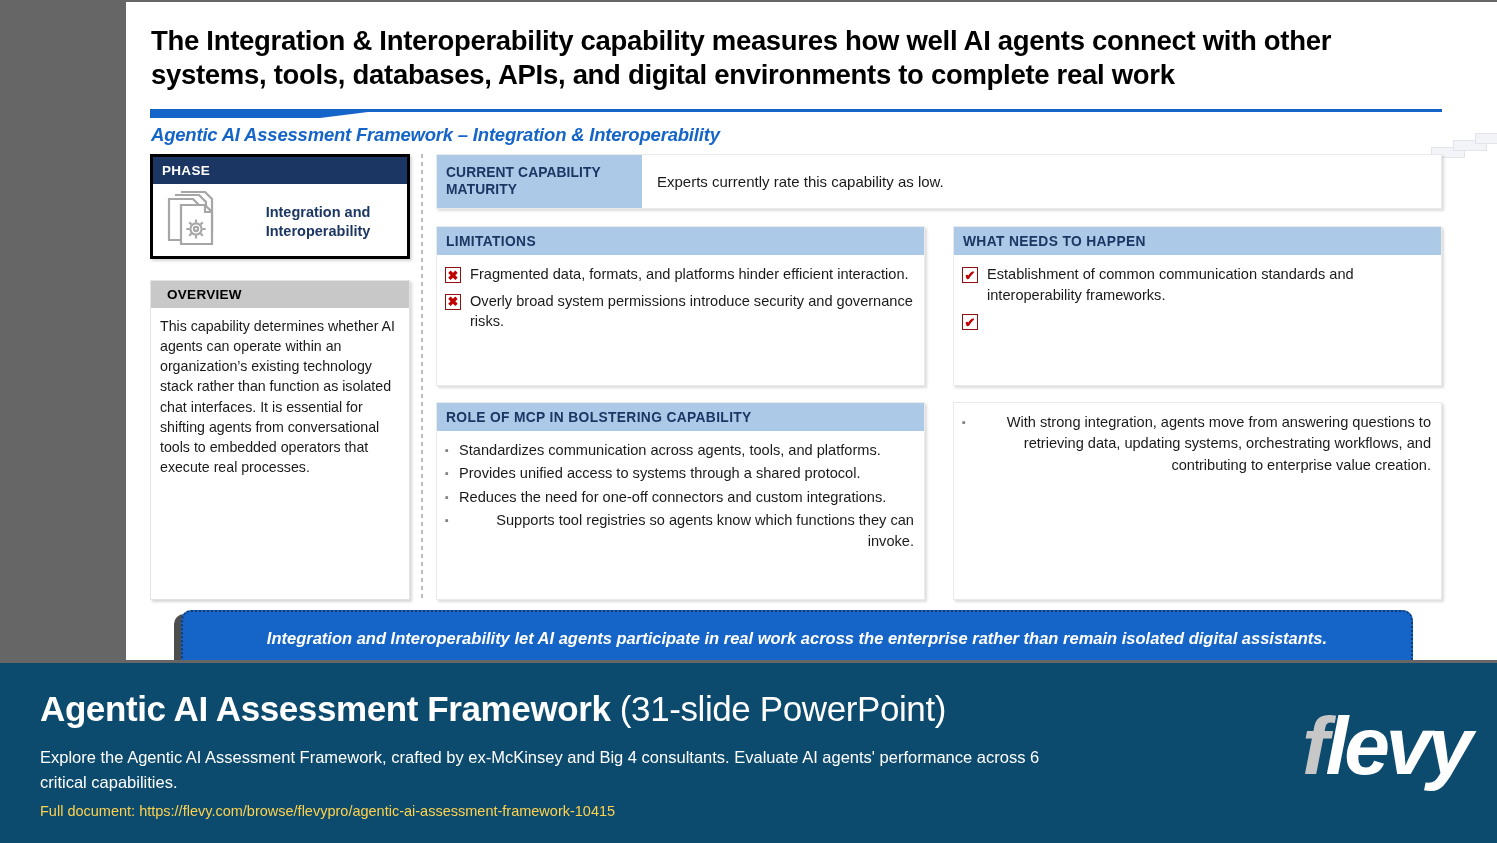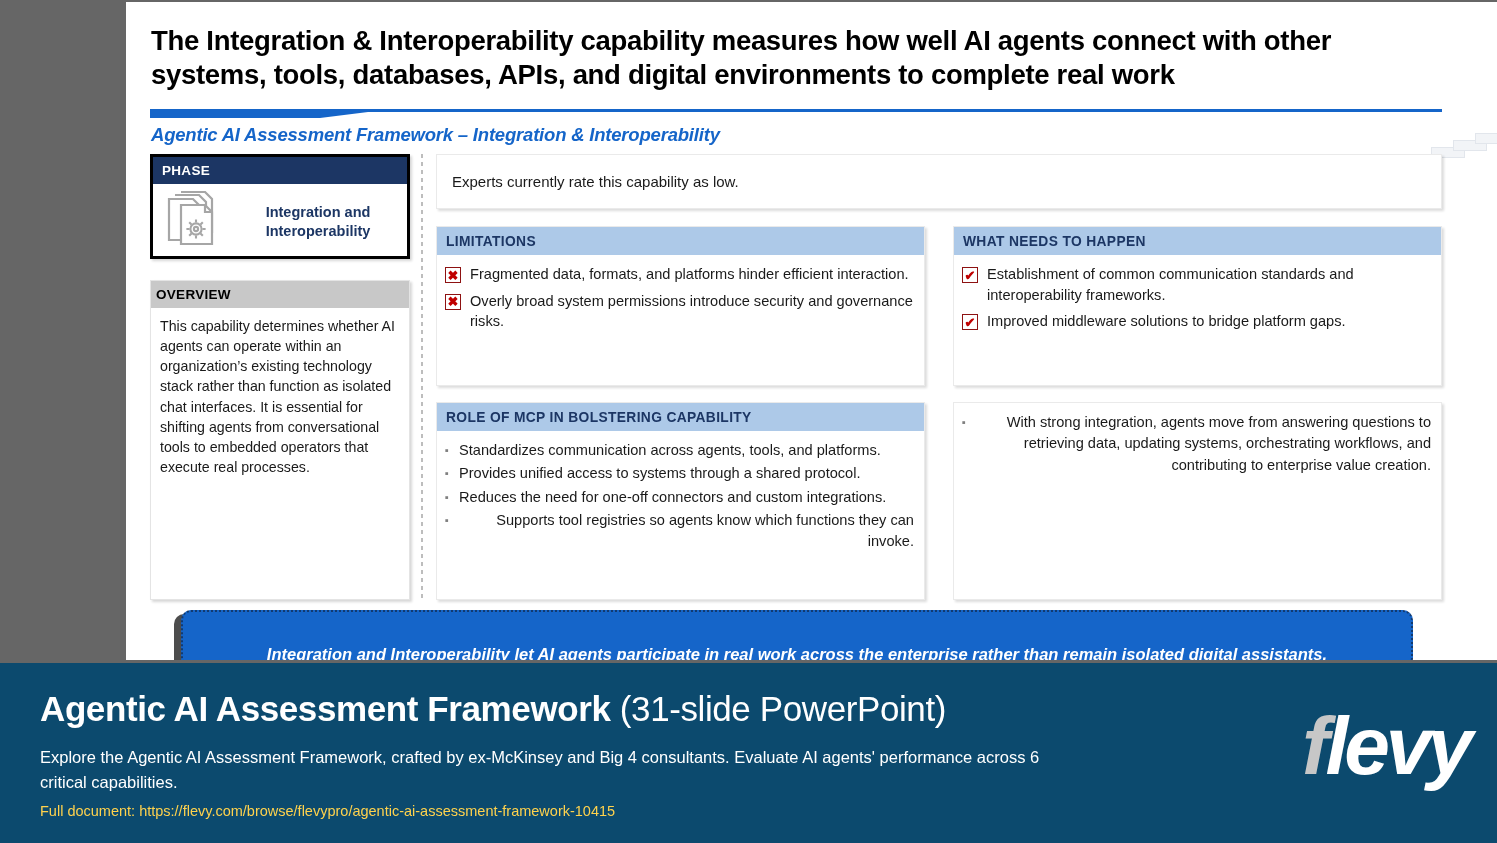--- a/index.html
+++ b/index.html
@@ -66,21 +66,21 @@
   }
 
   .overview-card {
     position: absolute; left: 24px; top: 278px; width: 260px; height: 320px;
     background: #ffffff; border: 1px solid #e4e4e4;
     box-shadow: 1.5px 1.5px 2.5px rgba(0,0,0,0.16);
   }
   .overview-head {
     height: 27px; background: #c8c8c8; color: #000000;
     font-size: 13.5px; font-weight: bold; letter-spacing: 0.3px;
-    display: flex; align-items: center; padding-left: 5px;
+    display: flex; align-items: center; padding-left: 16px;
   }
   .overview-body {
     padding: 8px 10px 0 9px; font-size: 14.2px; color: #1a1a1a; line-height: 1.42;
   }
 
   
   .vdivider {
     position: absolute; left: 295px; top: 152px; width: 2px; height: 446px;
     background-image: linear-gradient(to bottom, #bdbdbd 0 4px, transparent 4px 8px);
     background-size: 2px 8px;
@@ -136,21 +136,21 @@
   .sq-text { font-size: 14.6px; color: #1a1a1a; line-height: 1.46; text-align: right; }
 
   
   .callout-shadow {
     position: absolute; left: 48px; top: 612px; width: 1232px; height: 58px;
     background: #4d4d4d; border-radius: 10px;
   }
   .callout {
     position: absolute; left: 55px; top: 608px; width: 1232px; height: 58px;
     background: #1565c9; border: 2px dotted #123a70; border-radius: 10px;
-    display: flex; align-items: flex-end; justify-content: center; padding: 0 26px;
+    display: flex; align-items: center; justify-content: center; padding: 0 26px;
     text-align: center;
   }
   .callout-text {
     color: #ffffff; font-size: 16.5px; font-weight: bold; font-style: italic;
     line-height: 1.42;
   }
 
   
   #footer {
     position: absolute; left: 0; top: 663px; width: 1497px; height: 180px;
@@ -230,20 +230,24 @@
     </div>
 
     <div class="overview-card">
       <div class="overview-head">OVERVIEW</div>
       <div class="overview-body">This capability determines whether AI agents can operate within an organization’s existing technology stack rather than function as isolated chat interfaces. It is essential for shifting agents from conversational tools to embedded operators that execute real processes.</div>
     </div>
 
     <div class="vdivider"></div>
 
     <div class="maturity-card">
+      <div class="maturity-tag">
+        <span>CURRENT CAPABILITY</span>
+        <span>MATURITY</span>
+      </div>
       <div class="maturity-text">Experts currently rate this capability as low.</div>
     </div>
 
     <div class="panel" id="panel-limitations">
       <div class="panel-head">LIMITATIONS</div>
       <div class="panel-body">
         <div class="ic-item">
           <span class="ic-box">✖</span>
           <span class="ic-text">Fragmented data, formats, and platforms hinder efficient interaction.</span>
         </div>
@@ -256,21 +260,20 @@
 
     <div class="panel" id="panel-needs">
       <div class="panel-head">WHAT NEEDS TO HAPPEN</div>
       <div class="panel-body">
         <div class="ic-item">
           <span class="ic-box">✔</span>
           <span class="ic-text">Establishment of common communication standards and interoperability frameworks.</span>
         </div>
         <div class="ic-item">
           <span class="ic-box">✔</span>
-          <span class="ic-text">Improved middleware solutions to bridge platform gaps.</span>
         </div>
       </div>
     </div>
 
     <div class="panel" id="panel-mcp">
       <div class="panel-head">ROLE OF MCP IN BOLSTERING CAPABILITY</div>
       <div class="panel-body">
         <div class="sq-item">
           <span class="sq-mark">▪</span>
           <span class="sq-text">Standardizes communication across agents, tools, and platforms.</span>

